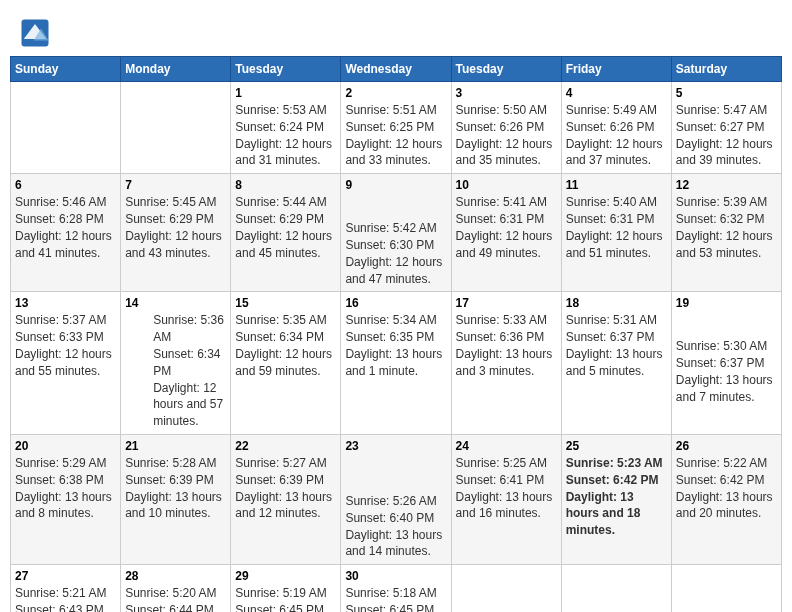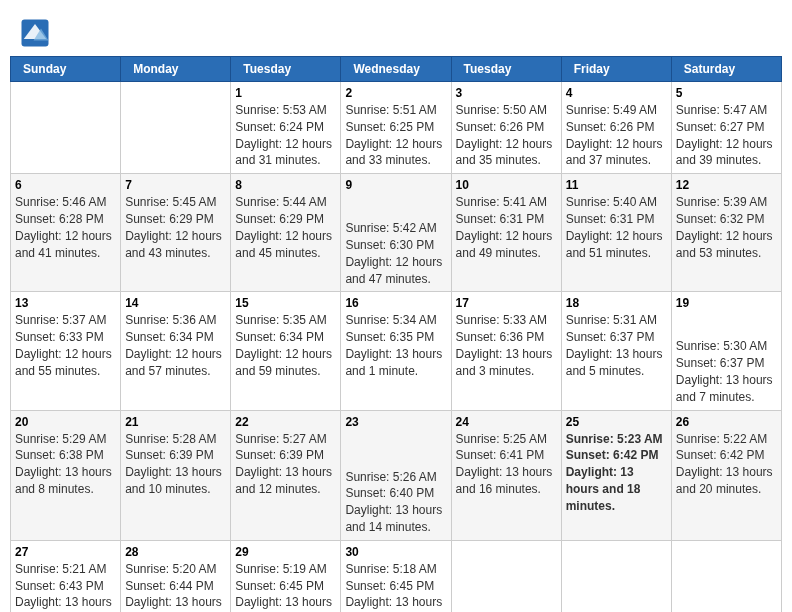--- a/index.html
+++ b/index.html
@@ -48,21 +48,21 @@
     }
     .calendar {
       width: 100%;
       border-collapse: collapse;
       margin-top: 4px;
       font-size: 11px;
     }
     .calendar th {
       background: #2a6db5;
       color: #fff;
-      padding: 5px 12px;
+      padding: 5px 4px;
       text-align: left;
       font-size: 12px;
       font-weight: bold;
       border: 1px solid #1a5090;
     }
     .calendar td {
       border: 1px solid #ccc;
       vertical-align: top;
       padding: 4px 4px;
       width: calc(100%/7);
@@ -206,21 +206,21 @@
       </tr>
       <tr>
         <td>
           <span class="day-number">13</span>
           <div class="day-info" style="white-space: pre-line;">Sunrise: 5:37 AM
 Sunset: 6:33 PM
 Daylight: 12 hours and 55 minutes.</div>
         </td>
         <td>
           <span class="day-number">14</span>
-          <div class="day-info" style="white-space: pre-line;">Sunrise: 5:36 AM
+          <div class="day-info" style="white-space: pre-line; margin-left: 28px;">Sunrise: 5:36 AM
 Sunset: 6:34 PM
 Daylight: 12 hours and 57 minutes.</div>
         </td>
         <td>
           <span class="day-number">15</span>
           <div class="day-info" style="white-space: pre-line;">Sunrise: 5:35 AM
 Sunset: 6:34 PM
 Daylight: 12 hours and 59 minutes.</div>
         </td>
         <td>

